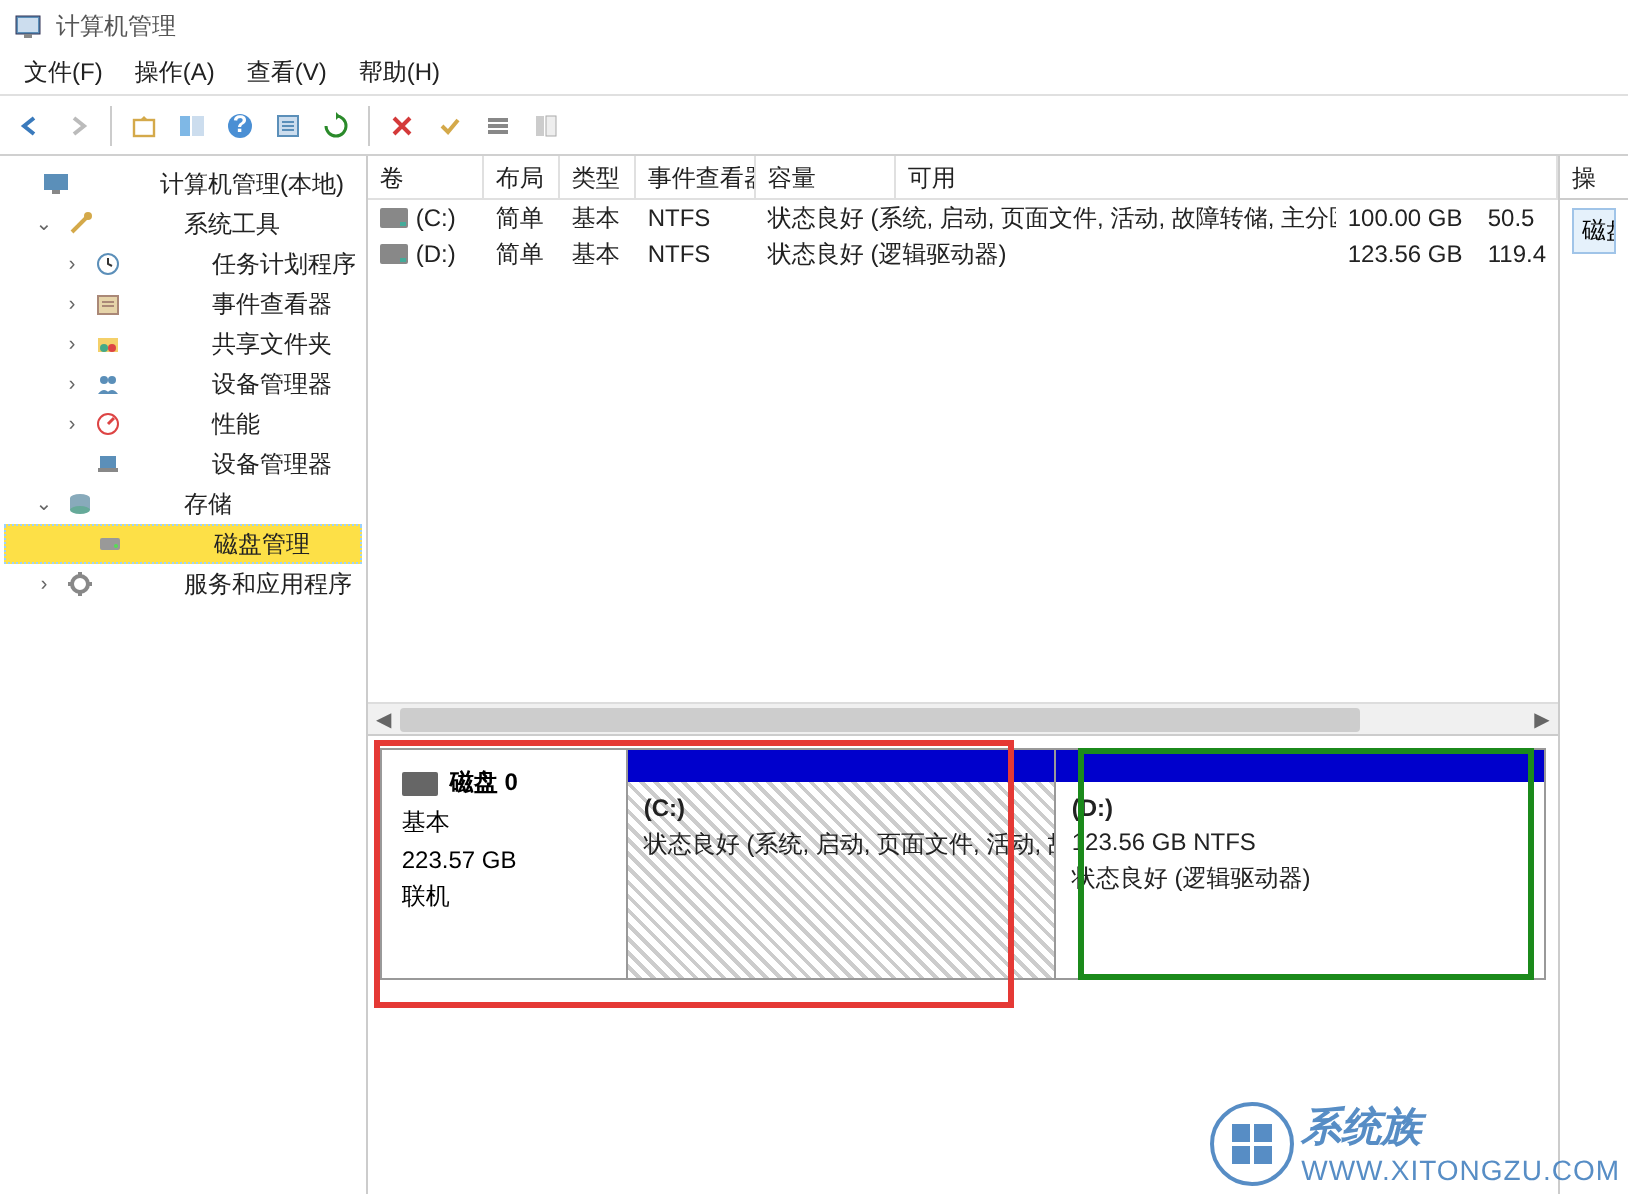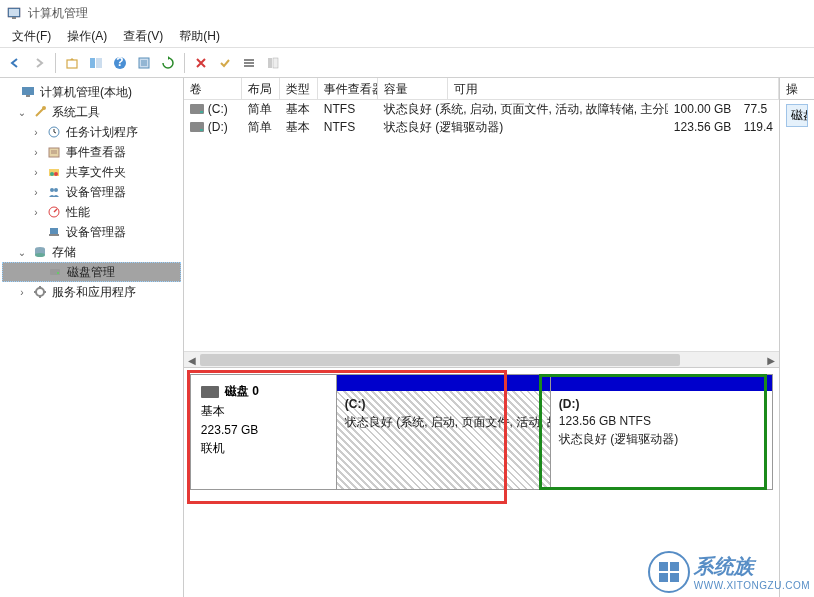--- a/index.html
+++ b/index.html
@@ -12,24 +12,24 @@
 .menubar .menu-item { padding: 2px 8px; cursor: default; color: #222; }
 
 .toolbar { height: 30px; display: flex; align-items: center; padding: 2px 4px; background: #fff; border-bottom: 1px solid #d0d0d0; gap: 2px; }
 .toolbar .btn { width: 22px; height: 22px; display: flex; align-items: center; justify-content: center; border: 1px solid transparent; cursor: default; }
 .toolbar .sep { width: 1px; height: 20px; background: #ccc; margin: 0 3px; }
 
 .main { display: flex; height: calc(597px - 26px - 22px - 30px); }
 
 .tree { width: 185px; border-right: 1px solid #ccc; padding: 4px 2px; overflow: hidden; }
 .tree-node { display: flex; align-items: center; height: 20px; padding-left: 2px; cursor: default; white-space: nowrap; }
-.tree-node.selected { background: #a3a3a3; border: 1px dotted #99d1ff; }
+.tree-node.selected { background: #fde047; border: 1px dotted #99d1ff; }
 .tree-node .expander { width: 12px; text-align: center; color: #666; font-size: 10px; }
 .tree-node .node-icon { width: 16px; height: 16px; margin: 0 4px; display: inline-flex; align-items: center; justify-content: center; }
-.tree-node .label { color: #222; }
+.tree-node .label { color: #222; margin-left: 40px; }
 .indent1 { padding-left: 14px; }
 .indent2 { padding-left: 28px; }
 
 .content { flex: 1; display: flex; }
 .center { flex: 1; display: flex; flex-direction: column; border-right: 1px solid #ccc; }
 .right-pane { width: 34px; display: flex; flex-direction: column; }
 .right-pane .header { height: 22px; border-bottom: 1px solid #ccc; padding: 3px 6px; background: #fff; color: #222; overflow: hidden; }
 .right-pane .body { flex: 1; background: #fff; padding: 4px 6px; }
 .right-pane .action-item { background: #e5f1fb; border: 1px solid #a0c4e8; padding: 2px 4px; margin-bottom: 4px; overflow: hidden; white-space: nowrap; }
 
@@ -42,37 +42,37 @@
 .vol-row .drive-icon { width: 14px; height: 10px; background: #888; border-radius: 1px; margin-right: 4px; position: relative; }
 .vol-row .drive-icon::after { content: ''; position: absolute; bottom: 1px; right: 1px; width: 3px; height: 2px; background: #4a9; }
 .hscroll { height: 16px; background: #f0f0f0; border-top: 1px solid #ddd; position: relative; }
 .hscroll .thumb { position: absolute; left: 16px; top: 2px; height: 12px; width: 480px; background: #cdcdcd; border-radius: 2px; }
 .hscroll .arrow { position: absolute; top: 0; width: 16px; height: 16px; display: flex; align-items: center; justify-content: center; color: #666; font-size: 10px; }
 .hscroll .arrow.left { left: 0; }
 .hscroll .arrow.right { right: 0; }
 
 .disks { flex: 1; padding: 6px 6px 0 6px; overflow: hidden; position: relative; }
 .disk-row { display: flex; height: 116px; }
-.disk-info { width: 147px; border: 1px solid #999; background: #fff; padding: 8px 10px; display: flex; flex-direction: column; gap: 3px; }
+.disk-info { width: 124px; border: 1px solid #999; background: #fff; padding: 8px 10px; display: flex; flex-direction: column; gap: 3px; }
 .disk-info .disk-icon { width: 18px; height: 12px; background: #666; border-radius: 1px; display: inline-block; margin-right: 6px; vertical-align: middle; }
 .disk-info .disk-title { font-weight: bold; }
 .disk-parts { flex: 1; display: flex; }
 .part { border: 1px solid #999; margin-left: -1px; display: flex; flex-direction: column; }
 .part .part-header { height: 16px; background: #0000cc; }
 .part .part-body { flex: 1; padding: 6px 8px; display: flex; flex-direction: column; gap: 3px; color: #222; overflow: hidden; white-space: nowrap; }
 .part.hatched .part-body { background: repeating-linear-gradient(45deg, #fff, #fff 3px, #ccc 3px, #ccc 5px); }
 .part .letter { font-weight: bold; }
 
 .red-box { position: absolute; border: 3px solid #e53935; pointer-events: none; }
 .green-box { position: absolute; border: 3px solid #1b8a1b; pointer-events: none; }
 
 .watermark { position: absolute; right: 4px; bottom: 4px; opacity: 0.85; pointer-events: none; display: flex; align-items: center; gap: 4px; }
 .watermark .wm-icon { width: 42px; height: 42px; background: #fff; border: 2px solid #3a7abc; border-radius: 50%; display: flex; align-items: center; justify-content: center; }
 .watermark .wm-text { color: #3a7abc; font-weight: bold; font-size: 20px; font-style: italic; text-shadow: 0 0 2px #fff; }
-.watermark .wm-sub { color: #3a7abc; font-size: 10px; display: block; letter-spacing: 0.5px; }
+.watermark .wm-sub { color: #3a7abc; font-size: 14px; display: block; letter-spacing: 0.5px; }
 </style>
 </head>
 <body>
 
 <div class="titlebar">
   <span class="icon">
     <svg width="14" height="14" viewBox="0 0 14 14">
         <rect x="1" y="2" width="12" height="9" fill="#5b8fb9" stroke="#335" stroke-width="0.5"></rect>
         <rect x="2" y="3" width="10" height="7" fill="#cde"></rect>
         <rect x="5" y="11" width="4" height="2" fill="#888"></rect>
@@ -294,21 +294,21 @@
           <div class="vol-row">
             <div class="cell" style="width:58px">
                 <span class="drive-icon"></span>
                 <span>(C:)</span>
               </div>
             <div class="cell" style="width:38px">简单</div>
             <div class="cell" style="width:38px">基本</div>
             <div class="cell" style="width:60px">NTFS</div>
             <div class="cell" style="width:290px">状态良好 (系统, 启动, 页面文件, 活动, 故障转储, 主分区)</div>
             <div class="cell" style="width:70px">100.00 GB</div>
-            <div class="cell" style="flex:1">77.5</div>
+            <div class="cell" style="flex:1">50.5</div>
           </div>
           <div class="vol-row">
             <div class="cell" style="width:58px">
                 <span class="drive-icon"></span>
                 <span>(D:)</span>
               </div>
             <div class="cell" style="width:38px">简单</div>
             <div class="cell" style="width:38px">基本</div>
             <div class="cell" style="width:60px">NTFS</div>
             <div class="cell" style="width:290px">状态良好 (逻辑驱动器)</div>

